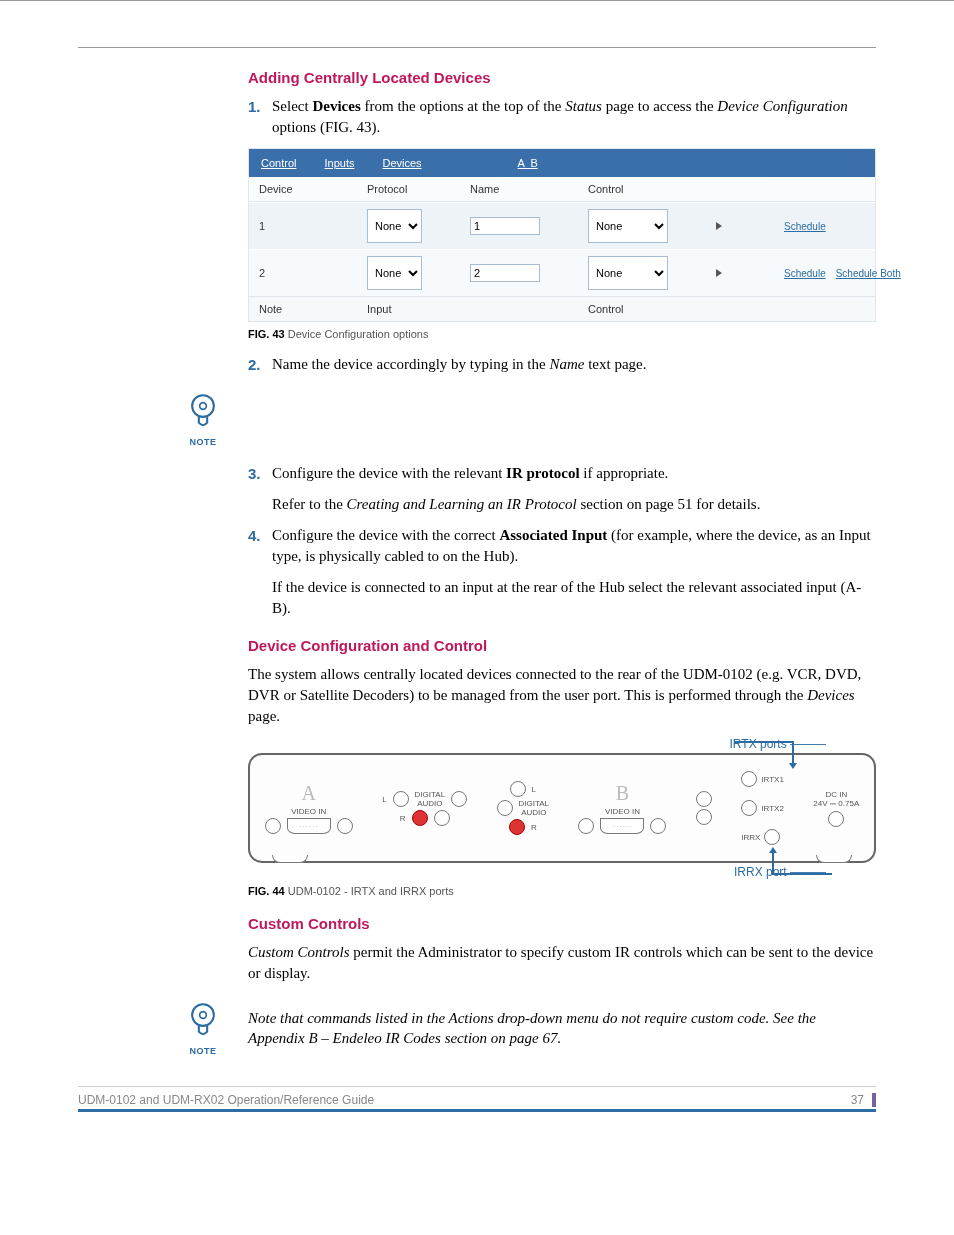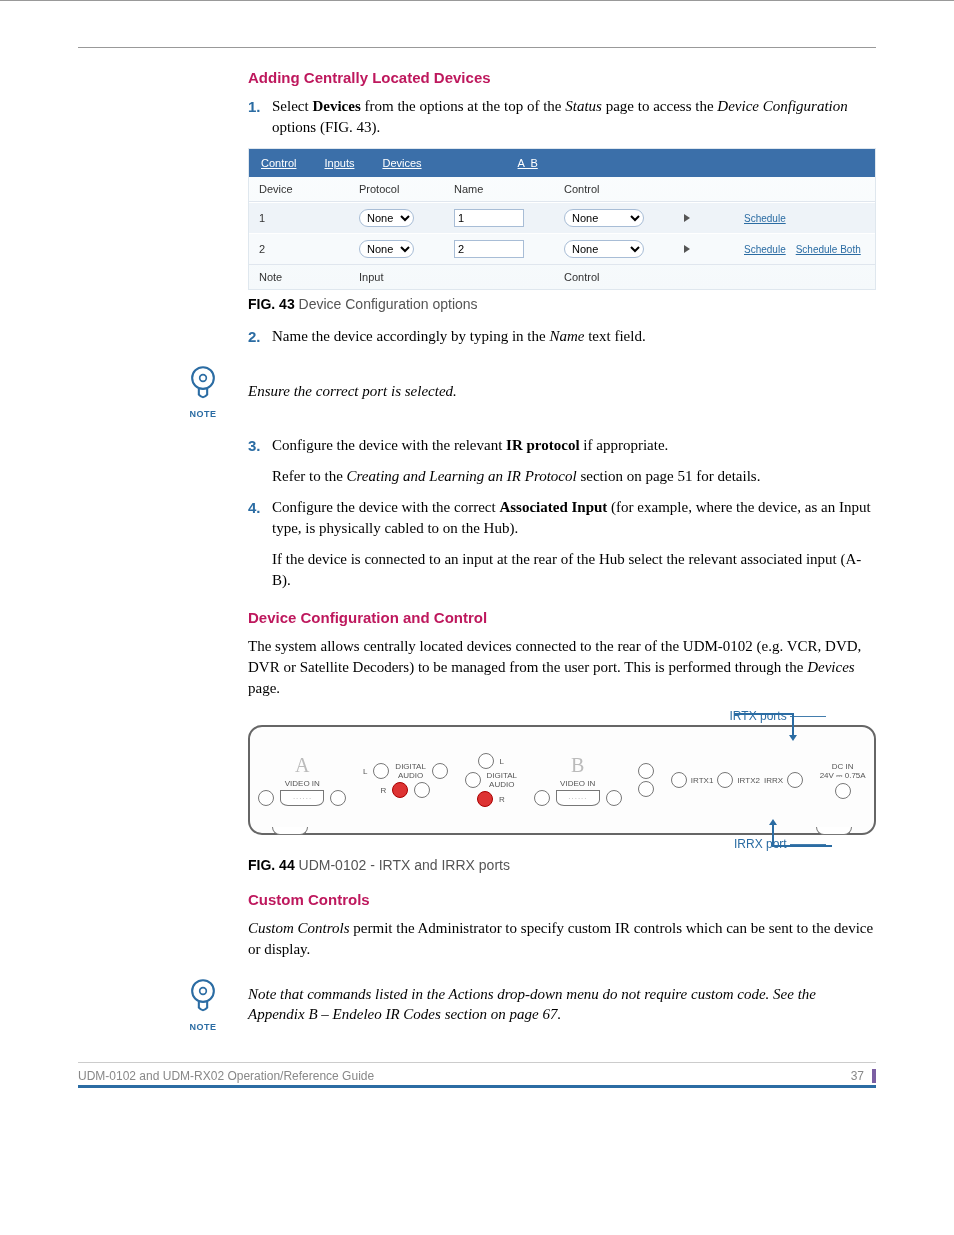--- a/index.html
+++ b/index.html
@@ -64,21 +64,21 @@
   .step-sub {
     margin-left: 24px;
     font-size: 15px;
     line-height: 1.4;
     margin-bottom: 10px;
   }
   .italic { font-style: italic; }
   .bold { font-weight: bold; }
   .fig-caption {
     font-family: Arial, Helvetica, sans-serif;
-    font-size: 14px;
+    font-size: 11px;
     color: #555;
     margin: 6px 0 14px 0;
   }
   .fig-caption b { color: #000; }
 
   
   .note-row {
     display: flex;
     align-items: center;
     margin: 16px 0;
@@ -125,34 +125,34 @@
   .fig43 .tabs a {
     color: #fff;
     text-decoration: underline;
     font-size: 11px;
   }
   .fig43 .hdr, .fig43 .row, .fig43 .foot {
     display: grid;
     grid-template-columns: 100px 95px 110px 120px 50px 140px;
     padding: 6px 10px;
     align-items: center;
-    gap: 0;
+    gap: 8px;
   }
   .fig43 .hdr { color: #333; border-bottom: 1px solid #e0e6ee; }
   .fig43 .row { background: #eef3f8; border-top: 1px solid #fff; }
   .fig43 .row.alt { background: #f7fafc; }
   .fig43 .foot { color: #333; border-top: 1px solid #e0e6ee; }
   .fig43 select, .fig43 input {
     font-size: 11px;
     border: 1px solid #a8bdd6;
     background: #fff;
     padding: 1px 3px;
     box-sizing: border-box;
   }
-  .fig43 select { height: 18px; border-radius: 9px; }
+  .fig43 select { height: 34px; }
   .fig43 input { height: 18px; width: 70px; }
   .fig43 .schedule a {
     color: #2b6ca3;
     text-decoration: underline;
     margin-left: 10px;
     font-size: 10px;
   }
   .fig43 .expand {
     width:0;height:0;border-top:4px solid transparent;border-bottom:4px solid transparent;border-left:6px solid #555;display:inline-block;
   }
@@ -192,21 +192,21 @@
     width: 16px; height: 16px; border: 1.5px solid #777; border-radius: 50%; background:#fff;
   }
   .fig44 .conn.r { background: #d33; border-color:#a00; }
   .fig44 .dsub {
     width: 44px; height: 16px; border: 1.5px solid #777; border-radius: 0 0 8px 8px / 0 0 6px 6px; background:#fff;
     display:flex; align-items:center; justify-content:center; gap:2px;
   }
   .fig44 .dsub::before { content:"∙∙∙∙∙∙"; font-size:8px; color:#aaa; letter-spacing:1px; }
   .fig44 .small { font-size:8px; text-align:center; }
   .fig44 .bigletter { font-size: 20px; color:#bbb; font-family: Georgia,serif;}
-  .fig44 .irtx-col { display:flex;flex-direction:row;gap:4px;align-items:flex-start;}
+  .fig44 .irtx-col { display:flex;flex-direction:column;gap:13px;align-items:flex-start;}
   .fig44 .irtx-row { display:flex;align-items:center;gap:4px;}
   .fig44 .foot {
     position:absolute;bottom:-2px;width:36px;height:8px;border:1.5px solid #777;border-top:none;border-radius:0 0 10px 10px;background:#fff;
   }
   .fig44 .foot.l { left:22px; }
   .fig44 .foot.r { right:22px; }
   .fig44 .arrow-line-t {
     position:absolute; top:-14px; right:80px; width:2px; height:26px; background:#2b6ca3;
   }
   .fig44 .arrow-line-t::after{content:"";position:absolute;bottom:-2px;left:-3px;border-left:4px solid transparent;border-right:4px solid transparent;border-top:6px solid #2b6ca3;}
@@ -297,36 +297,35 @@
         <span></span>
           <span></span>
       </div>
     </div>
     <div class="fig-caption"><b>FIG. 43</b><span>  Device Configuration options</span></div>
 
     <ol class="steps">
       <li>
         <span class="num">2.</span>
         <span class="txt">
-          <span>Name the device accordingly by typing in the </span><span class="italic">Name</span><span> text field.</span>
+          <span>Name the device accordingly by typing in the </span><span class="italic">Name</span><span> text page.</span>
         </span>
       </li>
     </ol>
   </div>
 
   <div class="note-row">
     <div class="note-icon">
       <svg viewBox="0 0 40 48">
           <circle cx="20" cy="18" r="13" fill="none" stroke="#2b6ca3" stroke-width="2.5"></circle>
           <circle cx="20" cy="18" r="4" fill="none" stroke="#2b6ca3" stroke-width="2"></circle>
           <path d="M15 30 L15 38 Q20 44 25 38 L25 30" fill="none" stroke="#2b6ca3" stroke-width="2.5"></path>
         </svg>
       <div class="note-label">NOTE</div>
     </div>
-    <div class="note-text">Ensure the correct port is selected.</div>
   </div>
 
   <div class="content">
     <ol class="steps">
       <li>
         <span class="num">3.</span>
         <span class="txt">
           <span>Configure the device with the relevant </span><span class="bold">IR protocol</span><span> if appropriate.</span>
         </span>
       </li>

